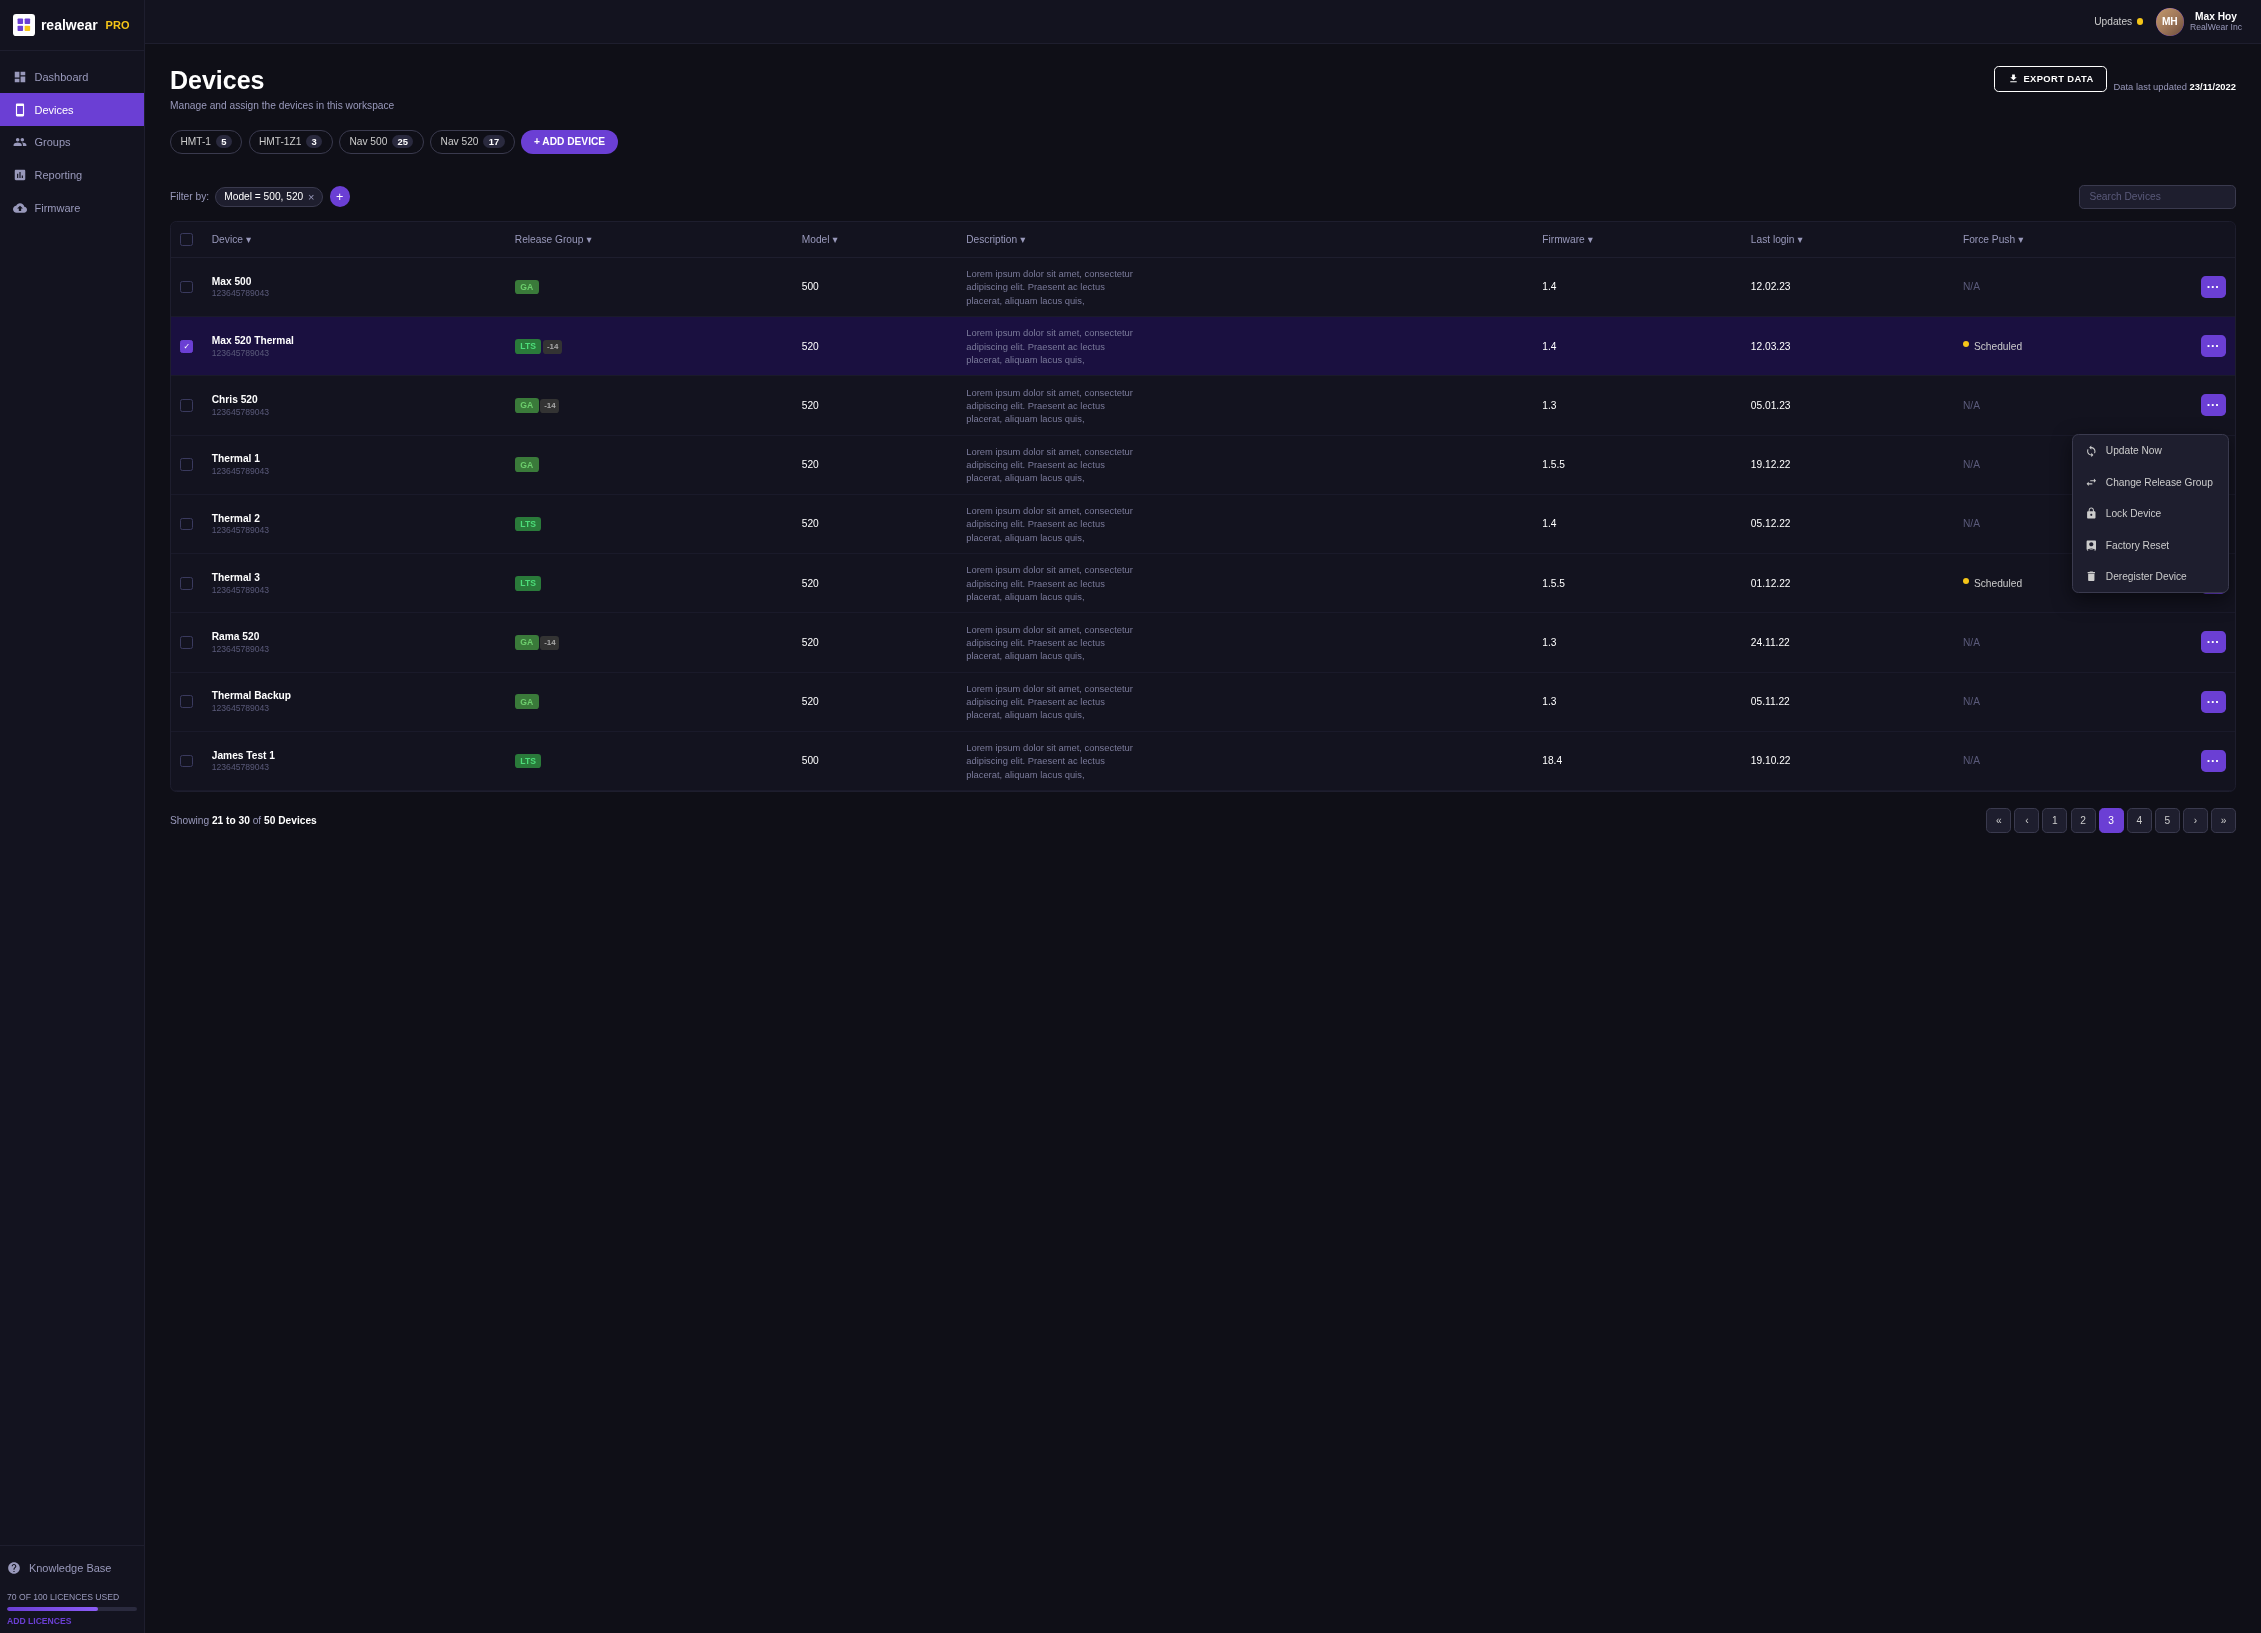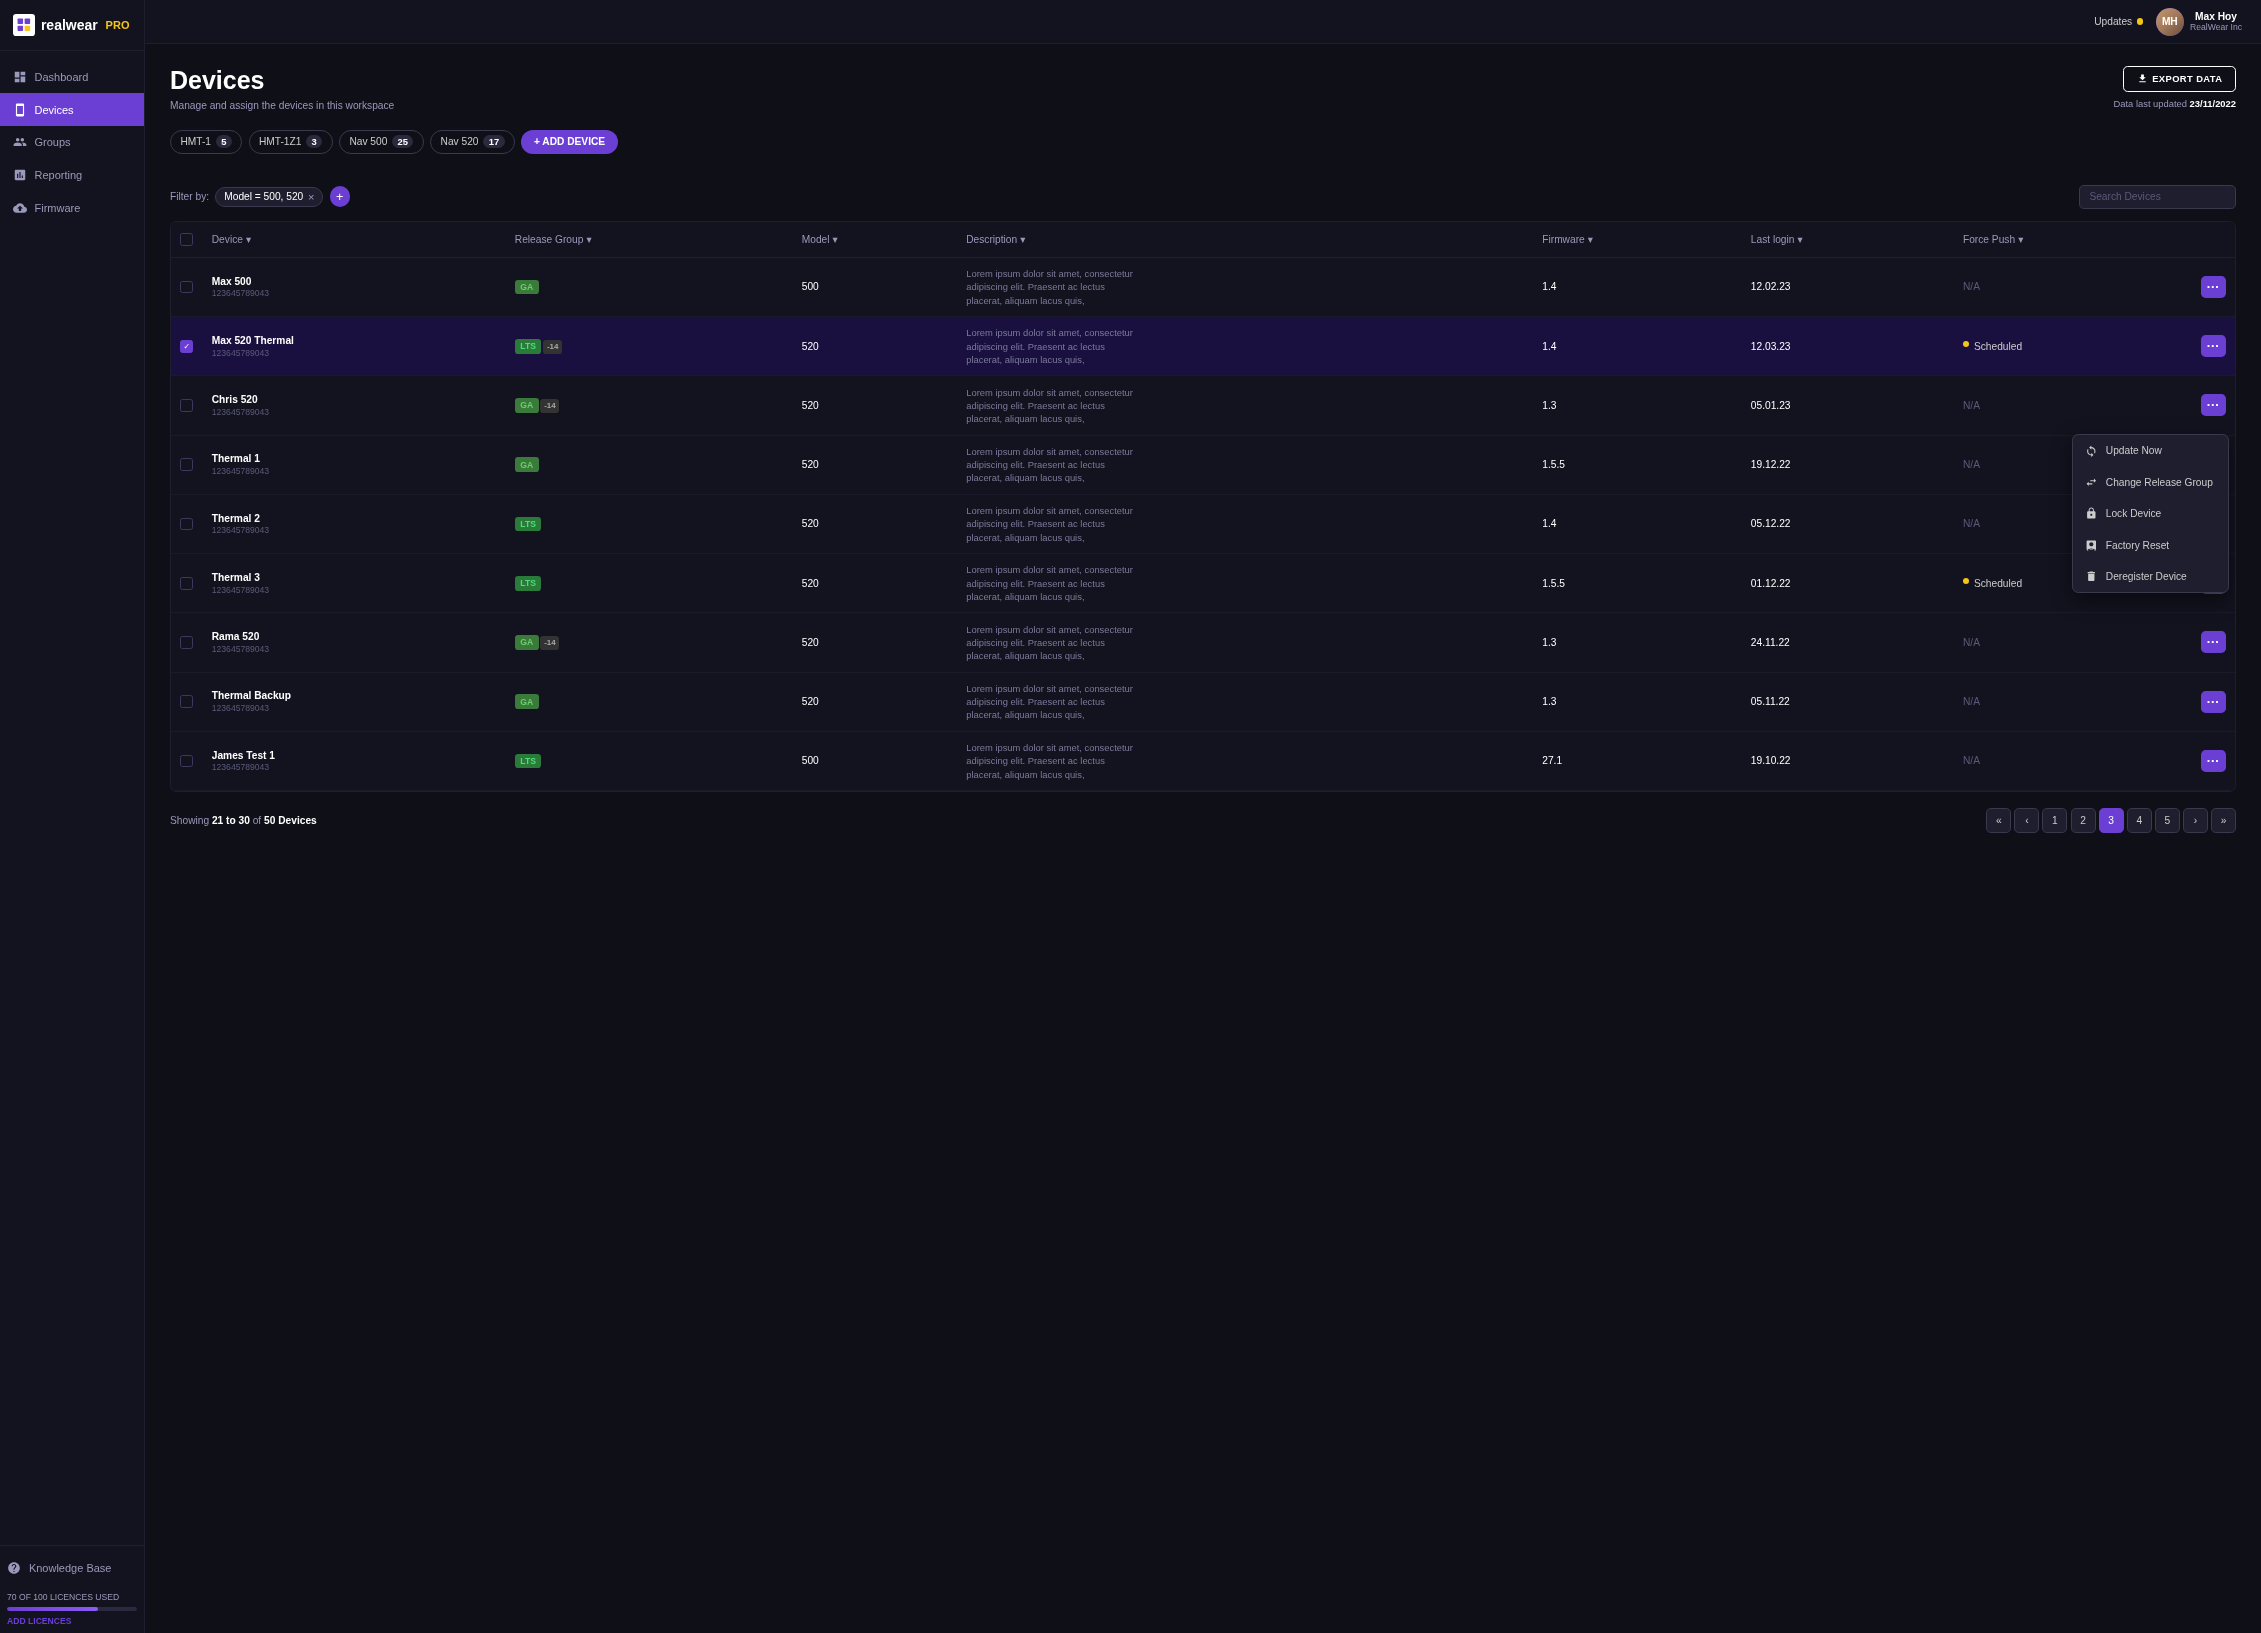--- a/index.html
+++ b/index.html
@@ -35,21 +35,21 @@
     .avatar { width: 28px; height: 28px; border-radius: 50%; background: #6b3fd4; display: flex; align-items: center; justify-content: center; font-weight: 700; font-size: 10.2px; overflow: hidden; }
     .avatar-img { width: 100%; height: 100%; object-fit: cover; background: linear-gradient(135deg, #8b6db0, #c49a6c); border-radius: 50%; }
     .user-name { font-size: 10.2px; font-weight: 600; }
     .user-org { font-size: 8.6px; color: #9999bb; }
 
     
     .content { flex: 1; overflow-y: auto; padding: 22px 25px; background: #0f0f17; }
     .page-header { display: flex; align-items: flex-start; justify-content: space-between; margin-bottom: 19px; }
     .page-title-block h1 { font-size: 25px; font-weight: 700; color: #fff; }
     .page-title-block p { color: #9999bb; font-size: 10.2px; margin-top: 4.7px; }
-    .header-right { display: flex; flex-direction: column; align-items: flex-end; gap: 6.3px; }
+    .header-right { display: flex; flex-direction: row; align-items: flex-end; gap: 6.3px; }
     .export-btn { background: transparent; border: 0.8px solid #fff; color: #fff; padding: 6.3px 12.6px; border-radius: 4.7px; font-size: 9.4px; font-weight: 600; cursor: pointer; display: flex; align-items: center; gap: 4.7px; letter-spacing: 0.4px; }
     .data-updated { font-size: 9.4px; color: #9999bb; }
     .data-updated strong { color: #fff; }
 
     
     .device-tabs { display: flex; align-items: flex-end; gap: 6.3px; margin-bottom: 31px; flex-wrap: wrap; }
     .device-tab { background: transparent; border: 0.8px solid #3a3a4e; color: #ccc; padding: 4.7px 9.4px; border-radius: 15.7px; font-size: 10.2px; cursor: pointer; display: flex; align-items: center; gap: 4.7px; }
     .device-tab .count { background: #2a2a3e; color: #fff; border-radius: 7.9px; padding: 0.8px 5.5px; font-size: 9.4px; font-weight: 700; }
     .add-device-btn { background: #6b3fd4; border: none; color: #fff; padding: 6.3px 12.6px; border-radius: 15.7px; font-size: 10.2px; font-weight: 600; cursor: pointer; display: flex; align-items: center; gap: 4.7px; }
 
@@ -469,21 +469,21 @@
               </td>
               <td>
                 <div class="device-name">James Test 1</div>
                 <div class="device-id">123645789043</div>
               </td>
               <td><span class="badge badge-lts">LTS</span></td>
               <td>500</td>
               <td>
                 <div class="desc-text">Lorem ipsum dolor sit amet, consectetur adipiscing elit. Praesent ac lectus placerat, aliquam lacus quis,</div>
               </td>
-              <td>27.1</td>
+              <td>18.4</td>
               <td>19.10.22</td>
               <td><span class="na-text">N/A</span></td>
               <td>
                 <button class="action-btn">···</button>
               </td>
             </tr>
           </tbody>
       </table>
 
       <div class="dropdown-menu" style="top: 212px; right: 6.3px;">

